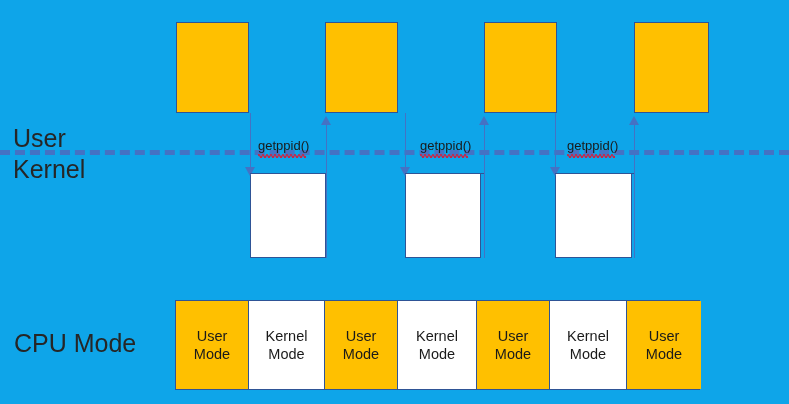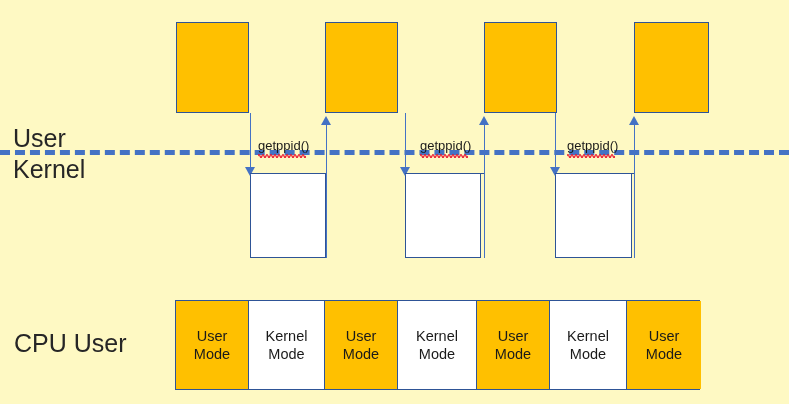--- a/index.html
+++ b/index.html
@@ -7,21 +7,21 @@
     padding: 0;
     background: #ffffff;
   }
   body {
     font-family: "Liberation Sans", sans-serif;
   }
   #canvas {
     position: relative;
     width: 789px;
     height: 404px;
-    background: #fef9c3;
+    background: #0ea5e9;
     overflow: hidden;
   }
 
   
   .user-box {
     position: absolute;
     background: #FFC000;
     border: 1.5px solid #2E5496;
     box-sizing: border-box;
   }
@@ -174,21 +174,21 @@
           <path d="M0 4 q 1 -3 2 0 q 1 3 2 0 q 1 -3 2 0 q 1 3 2 0 q 1 -3 2 0 q 1 3 2 0 q 1 -3 2 0 q 1 3 2 0 q 1 -3 2 0 q 1 3 2 0 q 1 -3 2 0 q 1 3 2 0 q 1 -3 2 0 q 1 3 2 0 q 1 -3 2 0 q 1 3 2 0 q 1 -3 2 0 q 1 3 2 0 q 1 -3 2 0 q 1 3 2 0 q 1 -3 2 0 q 1 3 2 0 q 1 -3 2 0 q 1 3 2 0" stroke="#E8112D" stroke-width="1.2" fill="none"></path>
         </svg></div>
       <div class="call-label" style="left: 420px; top: 119px;"><span>getppid()</span><svg class="squiggle-svg" width="48" height="6" viewBox="0 0 48 6">
           <path d="M0 4 q 1 -3 2 0 q 1 3 2 0 q 1 -3 2 0 q 1 3 2 0 q 1 -3 2 0 q 1 3 2 0 q 1 -3 2 0 q 1 3 2 0 q 1 -3 2 0 q 1 3 2 0 q 1 -3 2 0 q 1 3 2 0 q 1 -3 2 0 q 1 3 2 0 q 1 -3 2 0 q 1 3 2 0 q 1 -3 2 0 q 1 3 2 0 q 1 -3 2 0 q 1 3 2 0 q 1 -3 2 0 q 1 3 2 0 q 1 -3 2 0 q 1 3 2 0" stroke="#E8112D" stroke-width="1.2" fill="none"></path>
         </svg></div>
       <div class="call-label" style="left: 567px; top: 119px;"><span>getppid()</span><svg class="squiggle-svg" width="48" height="6" viewBox="0 0 48 6">
           <path d="M0 4 q 1 -3 2 0 q 1 3 2 0 q 1 -3 2 0 q 1 3 2 0 q 1 -3 2 0 q 1 3 2 0 q 1 -3 2 0 q 1 3 2 0 q 1 -3 2 0 q 1 3 2 0 q 1 -3 2 0 q 1 3 2 0 q 1 -3 2 0 q 1 3 2 0 q 1 -3 2 0 q 1 3 2 0 q 1 -3 2 0 q 1 3 2 0 q 1 -3 2 0 q 1 3 2 0 q 1 -3 2 0 q 1 3 2 0 q 1 -3 2 0 q 1 3 2 0" stroke="#E8112D" stroke-width="1.2" fill="none"></path>
         </svg></div>
     </div>
 
-  <div id="cpu-mode-label" style="left: 14px; top: 331px;">CPU User</div>
+  <div id="cpu-mode-label" style="left: 14px; top: 331px;">CPU Mode</div>
 
   <div id="cpu-bar" style="left: 175px; top: 300px; width: 525px; height: 90px;">
       <div class="cpu-cell user" style="width: 73px; flex: 0 0 73px;">
         <span class="l1">User</span>
         <span class="l2">Mode</span>
       </div>
       <div class="cpu-cell kernel" style="width: 76px; flex: 0 0 76px;">
         <span class="l1">Kernel</span>
         <span class="l2">Mode</span>
       </div>

